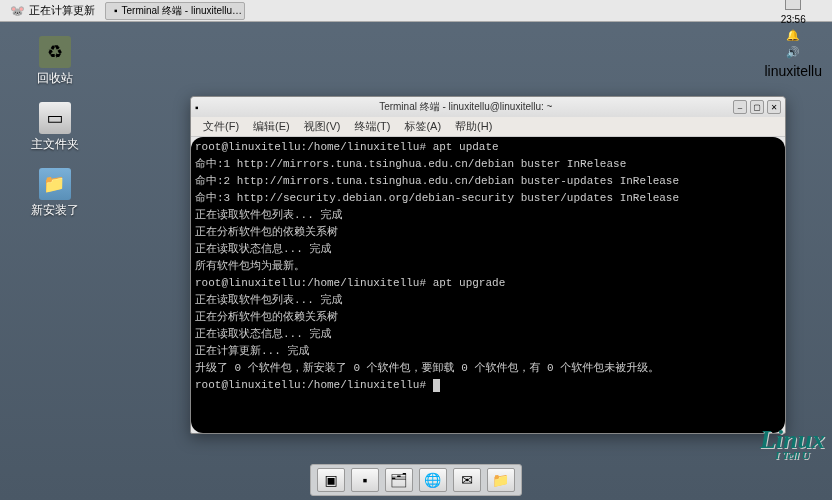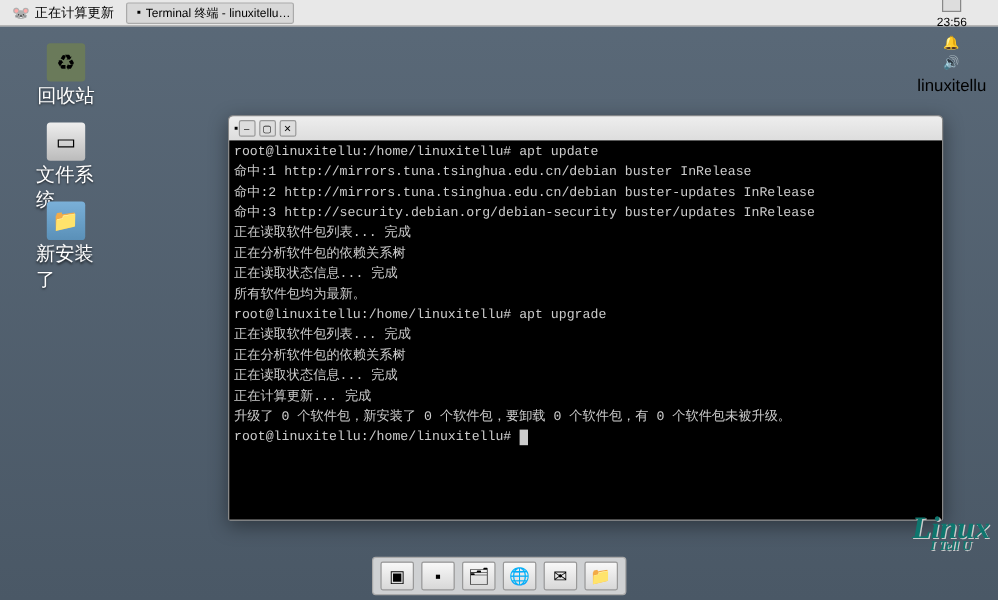--- a/index.html
+++ b/index.html
@@ -42,21 +42,21 @@
   position: absolute; width: 50px;
   display: flex; flex-direction: column; align-items: center;
   gap: 2px; cursor: pointer;
 }
 .desktop-icon .icon-img {
   width: 32px; height: 32px; border-radius: 3px;
   display: flex; align-items: center; justify-content: center;
   font-size: 18px;
 }
 .desktop-icon .label {
-  color: #fff; font-size: 16px; text-align: left;
+  color: #fff; font-size: 12px; text-align: right;
   text-shadow: 0 1px 2px rgba(0,0,0,0.7);
 }
 .trash-icon { background: #6a7a5a; }
 .drive-icon { background: linear-gradient(#eee,#bbb); }
 .folder-icon { background: linear-gradient(#7ab0d8,#5a90b8); }
 
 .terminal-window {
   position: absolute; left: 190px; top: 96px;
   width: 596px; height: 338px;
   background: #e8e8e8; border: 1px solid #888;
@@ -84,20 +84,21 @@
   gap: 2px; font-size: 11px; color: #333;
   border-bottom: 1px solid #ccc;
 }
 .menu-item { padding: 2px 6px; cursor: pointer; }
 .terminal-body {
   flex: 1; background: #000; color: #ccc;
   font-family: "Consolas","Courier New",monospace;
   font-size: 11px; line-height: 17px;
   padding: 2px 4px; overflow: hidden;
   white-space: pre;
+  border-radius: 12px;
 }
 .cursor {
   display: inline-block; width: 7px; height: 13px;
   background: #ccc; vertical-align: middle;
 }
 
 .logo {
   position: absolute; right: 7px; bottom: 40px;
   font-style: italic; font-weight: bold;
   color: #0f766e; font-size: 26px;
@@ -147,35 +148,44 @@
     <span class="user-label">linuxitellu</span>
   </div>
 </div>
 
 <div class="desktop-icon" style="left:30px; top:36px;">
   <div class="icon-img trash-icon">♻</div>
   <div class="label">回收站</div>
 </div>
 <div class="desktop-icon" style="left:30px; top:102px;">
   <div class="icon-img drive-icon">▭</div>
-  <div class="label">文件系统</div>
+  <div class="label">主文件夹</div>
 </div>
 <div class="desktop-icon" style="left:30px; top:168px;">
   <div class="icon-img folder-icon">📁</div>
   <div class="label">新安装了</div>
 </div>
 
 <div class="terminal-window">
   <div class="titlebar">
     <span>▪</span>
+    <span class="title-text">Terminal 终端 - linuxitellu@linuxitellu: ~</span>
     <div class="win-btns">
       <div class="win-btn">–</div>
       <div class="win-btn">▢</div>
       <div class="win-btn">✕</div>
     </div>
+  </div>
+  <div class="menubar">
+    <span class="menu-item">文件(F)</span>
+    <span class="menu-item">编辑(E)</span>
+    <span class="menu-item">视图(V)</span>
+    <span class="menu-item">终端(T)</span>
+    <span class="menu-item">标签(A)</span>
+    <span class="menu-item">帮助(H)</span>
   </div>
   <div class="terminal-body" id="termbody">root@linuxitellu:/home/linuxitellu# apt update
 命中:1 http://mirrors.tuna.tsinghua.edu.cn/debian buster InRelease
 命中:2 http://mirrors.tuna.tsinghua.edu.cn/debian buster-updates InRelease
 命中:3 http://security.debian.org/debian-security buster/updates InRelease
 正在读取软件包列表... 完成
 正在分析软件包的依赖关系树
 正在读取状态信息... 完成
 所有软件包均为最新。
 root@linuxitellu:/home/linuxitellu# apt upgrade

